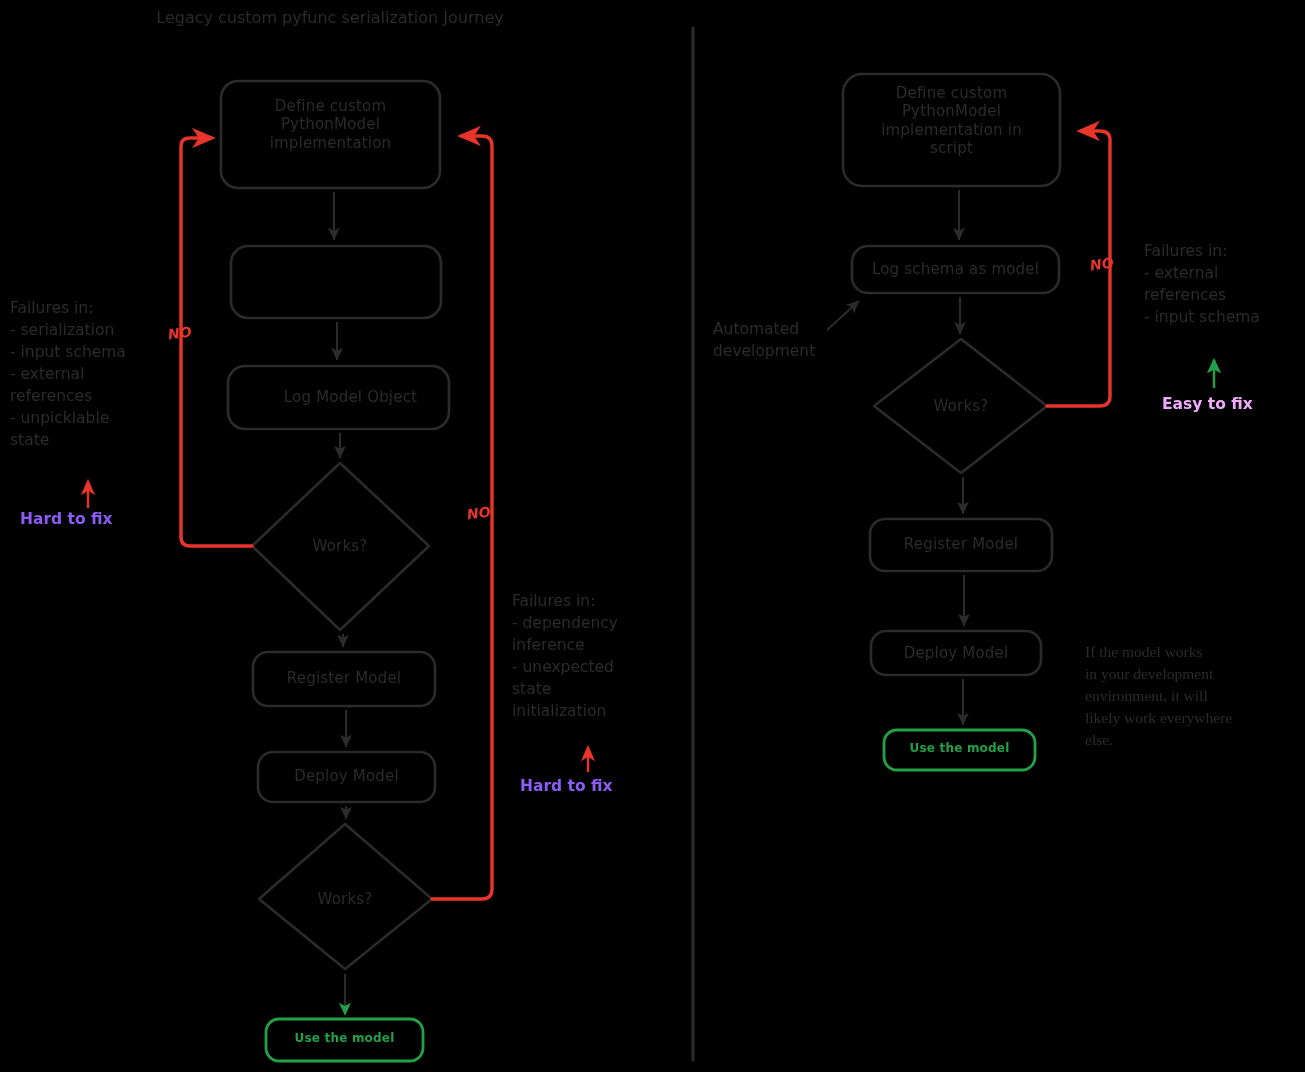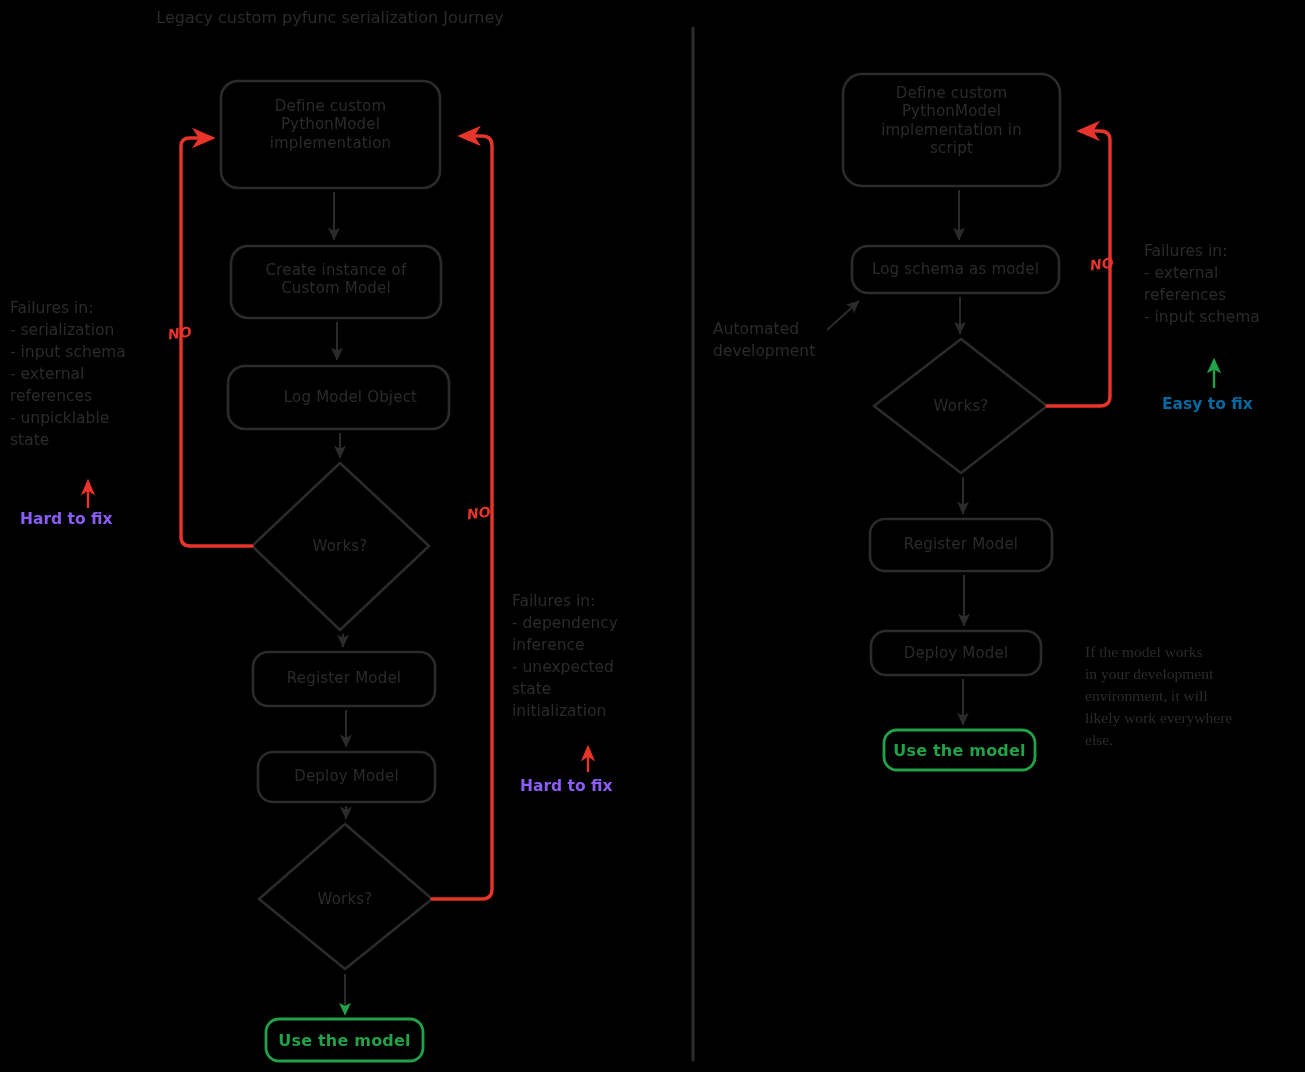--- a/index.html
+++ b/index.html
@@ -33,21 +33,21 @@
     white-space: pre-line;
     letter-spacing: 0.2px;
   }
   .title {
     color: #2b2b2b;
     font-size: 16px;
     text-align: center;
     line-height: 1.3;
   }
   .node-text { font-size: 15px; }
-  .green-text { color: #22a148; font-weight: bold; font-size: 16px; }
+  .green-text { color: #22a148; font-weight: bold; font-size: 12px; }
   .annot {
     position: absolute;
     color: #2b2b2b;
     font-size: 15.5px;
     line-height: 1.42;
     white-space: pre-line;
     text-align: left;
   }
   .no-label {
     position: absolute;
@@ -57,21 +57,21 @@
     font-style: italic;
     transform: rotate(-8deg);
   }
   .fix-label {
     position: absolute;
     font-size: 15.5px;
     font-weight: bold;
     white-space: nowrap;
   }
   .hard { color: #8b5cf6; }
-  .easy { color: #0369a1; }
+  .easy { color: #f0abfc; }
 </style>
 </head>
 <body>
 
 <div id="canvas">
 
   <svg class="layer" viewBox="0 0 1305 1072">
     <defs>
       <marker id="arrowDark" markerWidth="9" markerHeight="9" refX="6.2" refY="3" orient="auto">
         <path d="M0,0 L6.5,3 L0,6 L1.6,3 Z" fill="#2b2b2b"></path>
@@ -137,22 +137,20 @@
 
     <line x1="1214" y1="388" x2="1214" y2="360" stroke="#22a148" stroke-width="2.4" marker-end="url(#arrowGreen)"></line>
   </svg>
 
   <div class="title" style="position:absolute; left:150px; top:8px; width:360px;">Legacy custom pyfunc serialization
 Journey</div>
 
   <div class="node-text" style="left:221px; top:97px; width:219px;">Define custom
 PythonModel
 implementation</div>
-  <div class="node-text" style="left:231px; top:261px; width:210px;">Create instance of
-Custom Model</div>
   <div class="node-text" style="left:240px; top:388px; width:221px;text-align:center;">Log Model Object</div>
   <div class="node-text" style="left:290px; top:537px; width:100px;">Works?</div>
   <div class="node-text" style="left:253px; top:669px; width:182px;">Register Model</div>
   <div class="node-text" style="left:258px; top:767px; width:177px;">Deploy Model</div>
   <div class="node-text" style="left:295px; top:890px; width:100px;">Works?</div>
   <div class="node-text green-text" style="left:266px; top:1031px; width:157px;">Use the model</div>
 
   <div class="no-label" style="left:168px; top:325px;">NO</div>
   <div class="no-label" style="left:467px; top:505px;">NO</div>
 

